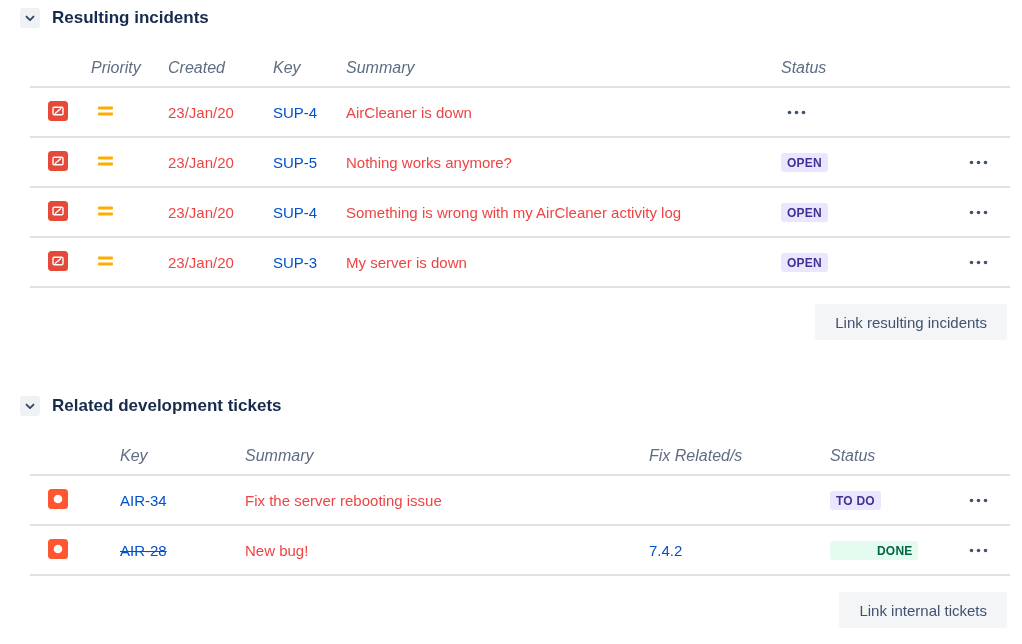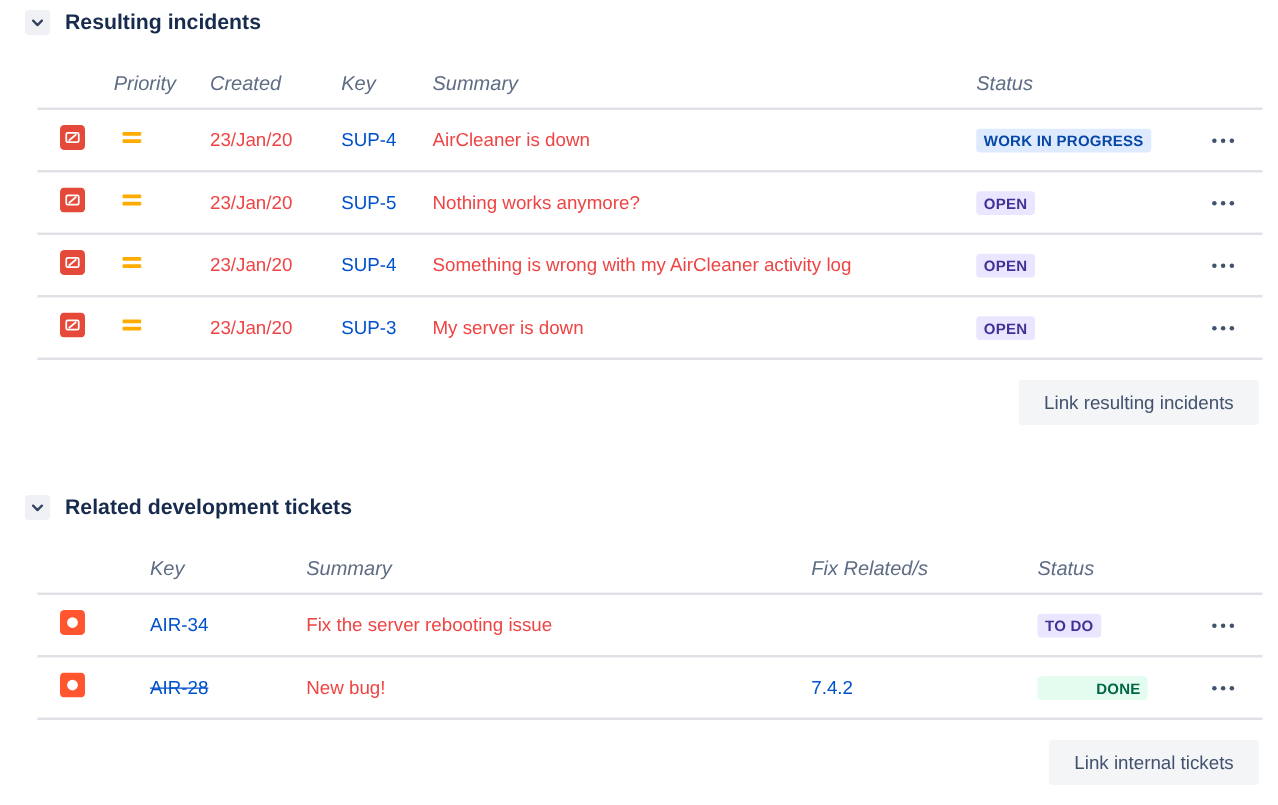--- a/index.html
+++ b/index.html
@@ -157,21 +157,20 @@
       </span>
       <span class="priority-icon">
         <svg width="17" height="14" viewBox="0 0 17 14">
             <rect x="1" y="2.6" width="15" height="3" rx="1" fill="#FFAB00"></rect>
             <rect x="1" y="8.4" width="15" height="3" rx="1" fill="#FFAB00"></rect>
           </svg>
       </span>
       <span class="cell-text">23/Jan/20</span>
       <a class="cell-link" href="#">SUP-4</a>
       <span class="cell-text">AirCleaner is down</span>
-      <span><span class="lozenge lozenge-blue">WORK IN PROGRESS</span></span>
       <button class="more-btn">
         <span style="display:flex;">
           <svg width="19" height="5" viewBox="0 0 19 5">
               <circle cx="2.5" cy="2.5" r="1.8" fill="#42526E"></circle>
               <circle cx="9.5" cy="2.5" r="1.8" fill="#42526E"></circle>
               <circle cx="16.5" cy="2.5" r="1.8" fill="#42526E"></circle>
             </svg>
         </span>
       </button>
     </div>

